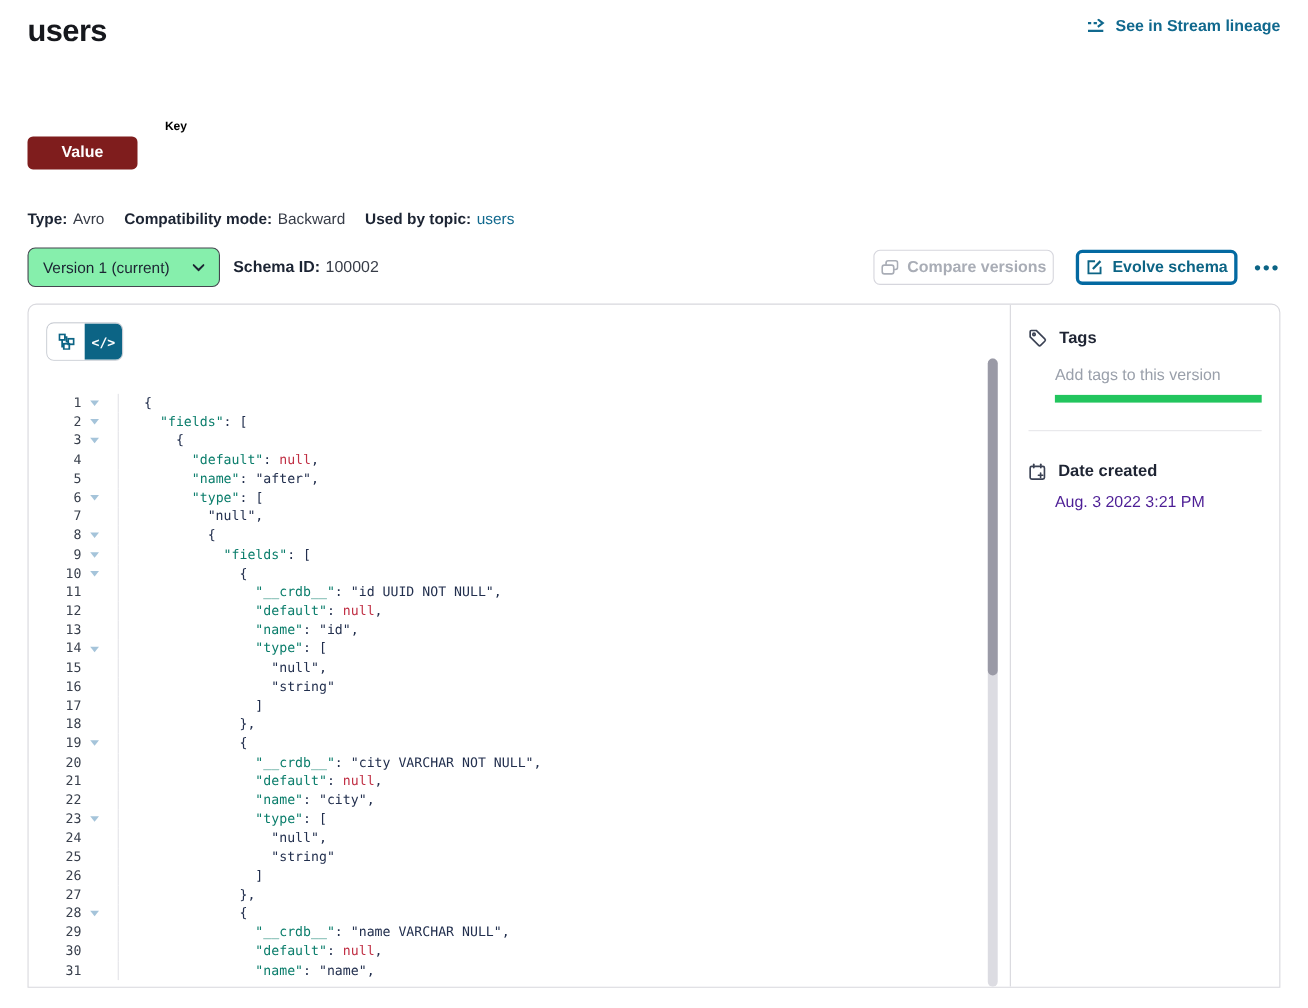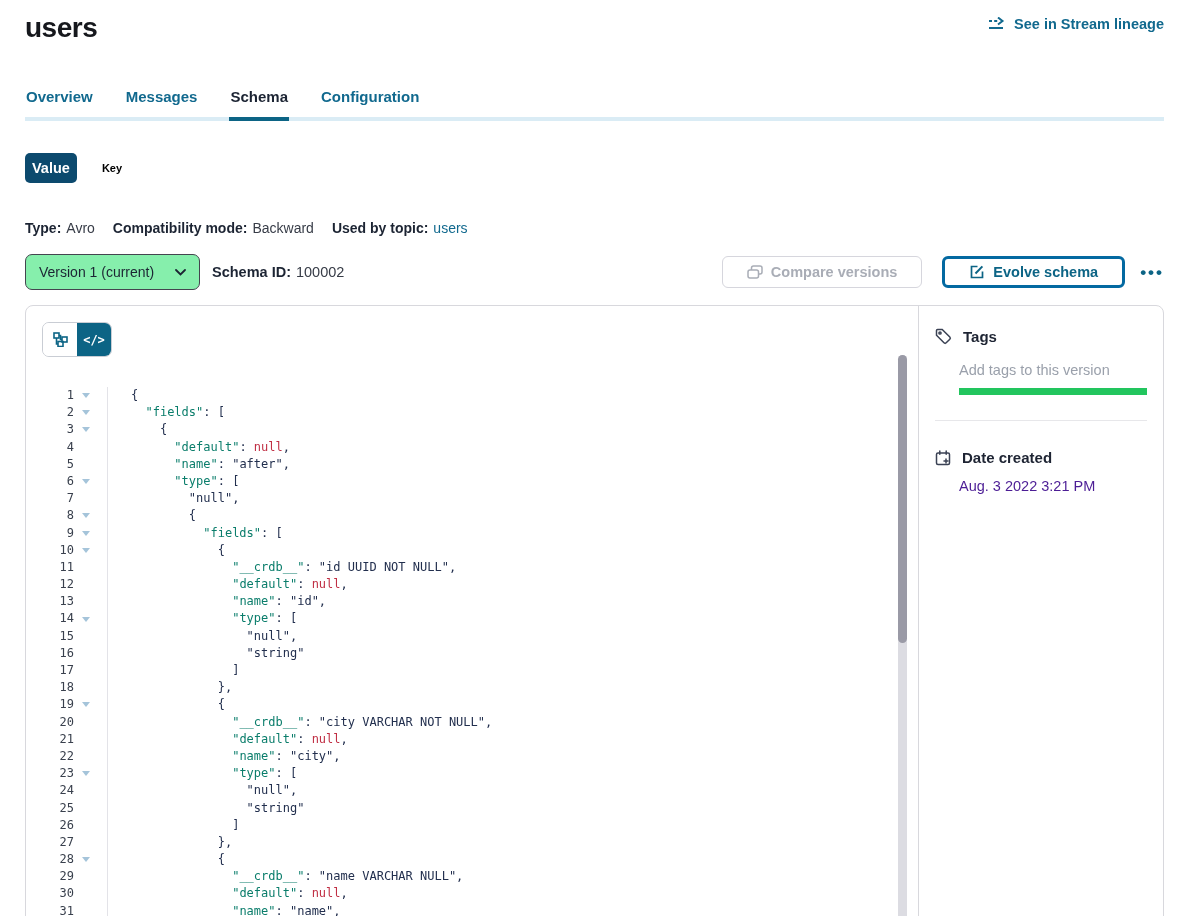--- a/index.html
+++ b/index.html
@@ -18,42 +18,42 @@
   .tabs .track { position:absolute; left:0; right:0; bottom:0; height:4px; background:#daecf5; }
   .tab { font-size:15px; font-weight:600; color:#11698e; padding:0 1px 16px 1px;
     position:relative; background:none; border:none; cursor:pointer;
     font-family:inherit; }
   .tab.active { color:#1c2433; }
   .tab.active::after { content:""; position:absolute; left:0; right:0; bottom:0; height:4px;
     background:#0c6485; z-index:2; }
 
   
   .segrow { margin-top:32px; display:flex; align-items:center; }
-  .btn-value { background:#0c4a6e; color:#fff; font-size:14.5px; font-weight:600;
-    border:none; border-radius:5px; padding:7px 7px; cursor:pointer; font-family:inherit; }
+  .btn-value { background:#7f1d1d; color:#fff; font-size:14.5px; font-weight:600;
+    border:none; border-radius:5px; padding:7px 31px; cursor:pointer; font-family:inherit;margin-top:48px; }
   .btn-key { background:none; border:none; color:#000000; font-size:11px; font-weight:600;
     margin-left:25px; cursor:pointer; font-family:inherit;text-align:center; }
 
   
   .meta { margin-top:37px; display:flex; gap:18px; font-size:14px; }
   .meta .pair { display:flex; gap:5px; }
   .meta b { color:#1c2433; font-weight:700; }
   .meta .val { color:#373c47; }
   .meta .val.link { color:#11698e; cursor:pointer; }
 
   
   .vrow { margin-top:18px; display:flex; align-items:center; }
   .select { width:175px; height:36px; border:1px solid #44454f; border-radius:7px;
     background:#86efac; display:flex; align-items:center; justify-content:space-between;
     padding:0 13px; font-size:14px; color:#1c2433; cursor:pointer; }
   .schemaid { margin-left:12px; font-size:14.5px; display:flex; gap:5px; }
   .schemaid b { color:#1c2433; }
   .vrow .spacer { flex:1; }
   .btn { height:32px; display:inline-flex; align-items:center; gap:8px; border-radius:6px;
-    font-size:14.5px; font-weight:700; padding:0 24px; background:#fff; cursor:pointer;
+    font-size:14.5px; font-weight:700; padding:0 6px; background:#fff; cursor:pointer;
     font-family:inherit; }
   .btn.disabled { border:1px solid #d6d6dd; color:#a9adb6; cursor:default; }
   .btn.outline { border:3px solid #0369a1; color:#0c6485; margin-left:20px;justify-content:center; }
   .dots { margin-left:15px; color:#0c6485; font-size:17px; letter-spacing:2px; font-weight:700;
     background:none; border:none; cursor:pointer; line-height:1; }
 
   
   .panel { margin-top:15px; border:1px solid #d8d8dd; border-radius:8px 8px 0 0;
     display:flex; height:622px; overflow:hidden; }
   .editor { flex:1; position:relative; border-right:1px solid #d8d8dd; }
@@ -111,28 +111,20 @@
         <svg width="18" height="14" viewBox="0 0 18 14" fill="none" stroke="currentColor" stroke-width="2">
           <line x1="0" y1="4" x2="10" y2="4" stroke-dasharray="3 2.2"></line>
           <path d="M9 0.5 L13.5 4 L9 7.5" fill="none"></path>
           <line x1="0" y1="11" x2="14" y2="11"></line>
         </svg>
       </span>
       <span>See in Stream lineage</span>
     </a>
   </div>
 
-  <nav class="tabs">
-    <span class="track"></span>
-
-  <button class="tab">Overview</button>
-      <button class="tab">Messages</button>
-      <button class="tab active">Schema</button>
-      <button class="tab">Configuration</button>
-    </nav>
 
   <div class="segrow">
     <button class="btn-value">Value</button>
     <button class="btn-key">Key</button>
   </div>
 
   <div class="meta">
 
   <div class="pair">
         <b>Type:</b>

